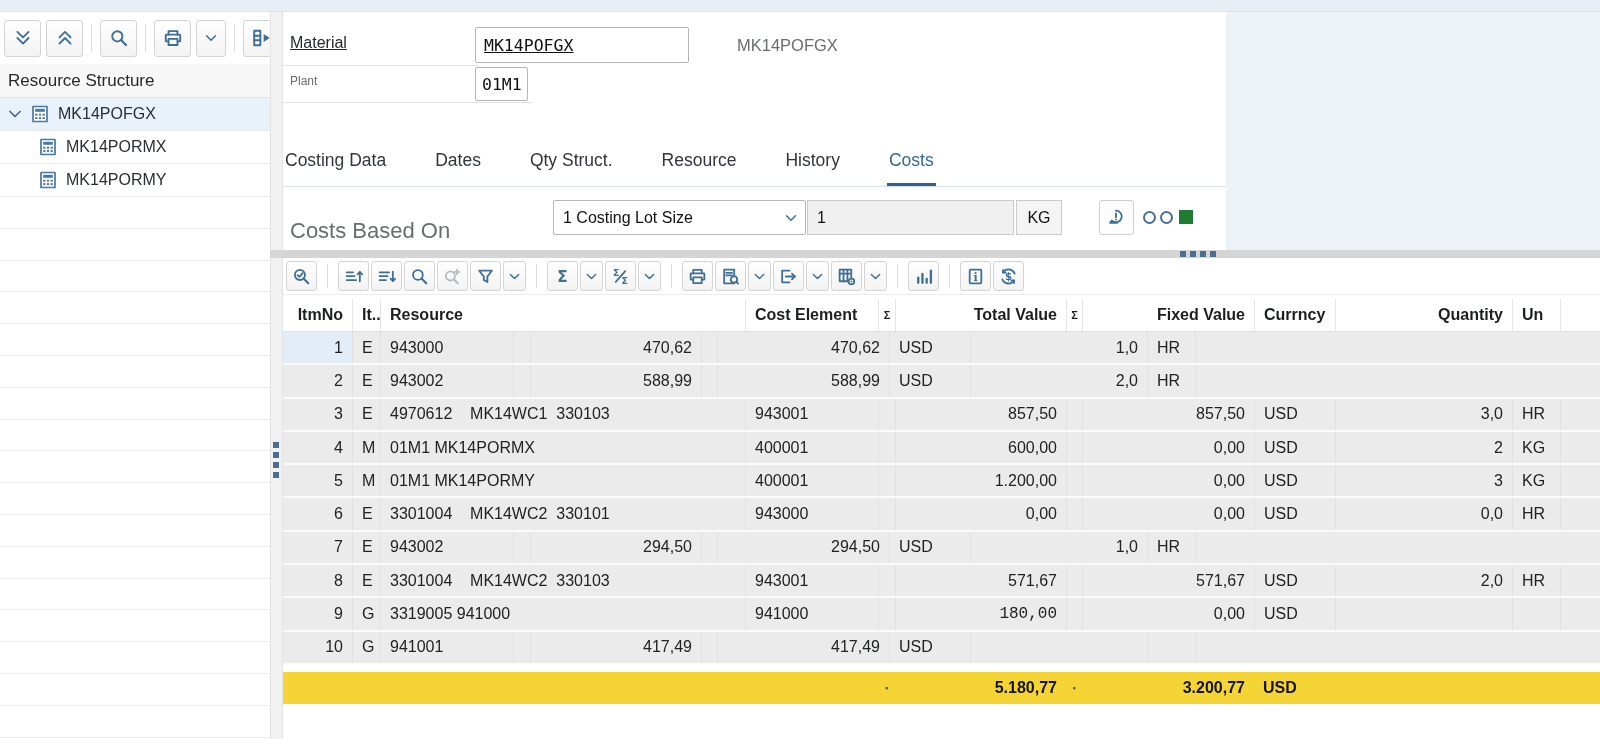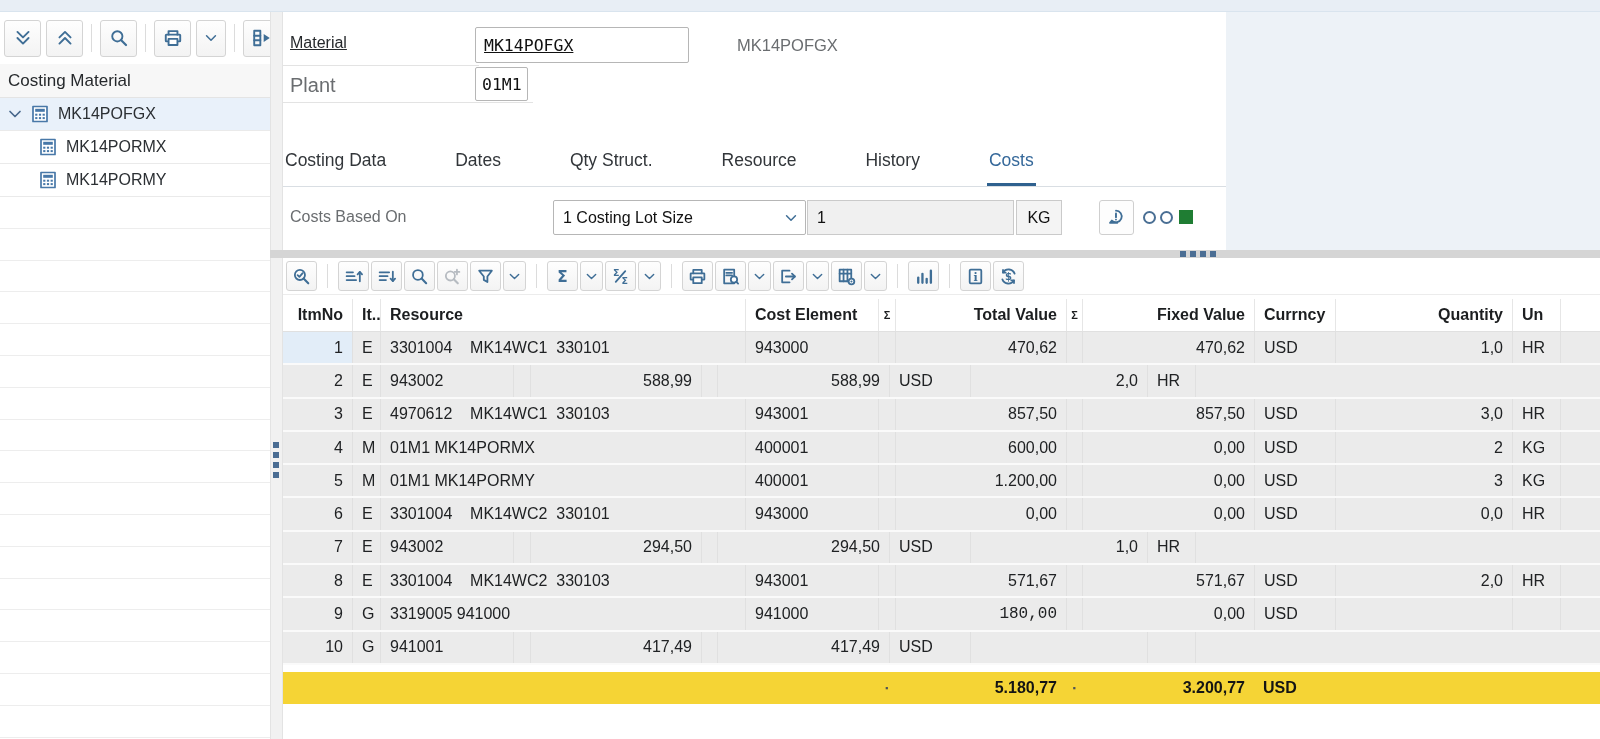--- a/index.html
+++ b/index.html
@@ -38,31 +38,31 @@
   .vdots{position:absolute;left:2px;top:430px;display:flex;flex-direction:column;gap:4px}
   .vdots i,.hdots i{width:6px;height:6px;background:#4a6d93;display:block}
 
   
   .form-area{position:absolute;left:283px;top:12px;width:943px;height:238px;background:#fff}
   .material-label{position:absolute;left:7px;top:22px;font-size:16px;text-decoration:underline;color:#26292c}
   .material-input{position:absolute;left:192px;top:15px;width:214px;height:36px;border:1px solid #b6b6b6;border-radius:2px;
       font-family:"DejaVu Sans Mono",monospace;font-size:16.5px;padding:0 8px;text-decoration:underline;color:#111;outline:none}
   .material-desc{position:absolute;left:454px;top:24px;color:var(--gray-txt);font-size:16.5px}
   .row-line1{position:absolute;left:0;top:53px;width:196px;border-bottom:1px solid #e3e3e3}
-  .plant-label{position:absolute;left:7px;top:62px;color:var(--gray-txt);font-size:20px}
+  .plant-label{position:absolute;left:7px;top:62px;color:var(--gray-txt);font-size:12px}
   .plant-input{position:absolute;left:192px;top:55px;width:53px;height:34px;border:1px solid #b6b6b6;border-radius:2px;
       font-family:"DejaVu Sans Mono",monospace;font-size:16.5px;padding:0 6px;color:#111;outline:none}
   .row-line2{position:absolute;left:0;top:90px;width:250px;border-bottom:1px solid #e3e3e3}
 
-  .tabs{position:absolute;left:0;top:128px;width:1010px;height:47px;border-bottom:1px solid #d9dee3;display:flex;gap:65px}
+  .tabs{position:absolute;left:0;top:128px;width:1010px;height:47px;border-bottom:1px solid #d9dee3;display:flex;gap:45px}
   .tab{font-size:17.5px;padding:10px 2px 11px;color:#32363a;cursor:pointer;white-space:nowrap}
   .tab.active{color:var(--tab);border-bottom:3px solid #2f618f;padding-bottom:8px}
 
   .cbo{position:absolute;left:0;top:176px;width:943px;height:62px;background:#fff}
-  .cbo-label{position:absolute;left:7px;top:20px;color:var(--gray-txt);font-size:16px}
+  .cbo-label{position:absolute;left:7px;top:30px;color:var(--gray-txt);font-size:22px}
   .cbo-select{position:absolute;left:270px;top:12px;width:253px;height:35px;border:1px solid #b6b6b6;border-radius:2px;
       background:#fff;display:flex;align-items:center;padding-left:9px;font-size:16px;cursor:pointer;color:#111}
   .cbo-select .chev{margin-left:auto;margin-right:6px;width:16px;height:16px;color:var(--blue)}
   .cbo-value{position:absolute;left:524px;top:12px;width:207px;height:35px;background:#f0f0f0;border:1px solid #cacaca;
       font-size:16px;display:flex;align-items:center;padding-left:9px;color:#111}
   .cbo-unit{position:absolute;left:733px;top:12px;width:46px;height:35px;background:#f4f4f4;border:1px solid #cacaca;
       display:flex;align-items:center;justify-content:center;font-size:16px;color:#111}
   .msg-btn{position:absolute;left:816px;top:12px;width:35px;height:35px;border:1px solid #cfcfcf;border-radius:3px;
       background:#fdfdfd;color:var(--blue);display:flex;align-items:center;justify-content:center;cursor:pointer}
   .msg-btn .ic{width:21px;height:21px}
@@ -163,21 +163,21 @@
           <span class="ic" style="width: 20px; height: 20px;">
             <svg viewBox="0 0 18 18">
               <rect x="2" y="2.5" width="5.5" height="13"></rect>
               <line x1="2" y1="7" x2="7.5" y2="7"></line>
               <line x1="2" y1="11" x2="7.5" y2="11"></line>
               <path d="M10.5 5.5L16 9l-5.5 3.5z" fill="currentColor" stroke="none"></path>
             </svg>
           </span>
         </button>
       </div>
-    <div class="panel-title">Costing Material</div>
+    <div class="panel-title">Resource Structure</div>
     <div id="tree">
         <div class="tree-row selected">
           <span class="expander">
             <svg viewBox="0 0 18 18">
               <path d="M4 6.5l5 5 5-5"></path>
             </svg>
           </span>
           <span class="tree-ico">
             <svg viewBox="0 0 20 20">
               <rect x="3" y="2.5" width="14" height="15" fill="#fff"></rect>
@@ -530,21 +530,20 @@
           <div class="th c small" style="width: 16px; flex: 0 0 auto;">Σ</div>
           <div class="th r" style="width: 172px; flex: 0 0 auto;">Fixed Value</div>
           <div class="th l" style="width: 81px; flex: 0 0 auto;">Currncy</div>
           <div class="th r" style="width: 177px; flex: 0 0 auto;">Quantity</div>
           <div class="th l" style="width: 48px; flex: 0 0 auto;">Un</div>
           <div class="th l" style="width: 40px; flex: 0 0 auto;"></div>
         </div>
         <div class="trow">
           <div class="td r cursor-cell" style="width: 69px; flex: 0 0 auto;">1</div>
           <div class="td l" style="width: 28px; flex: 0 0 auto;">E</div>
-          <div class="td l" style="width: 365px; flex: 0 0 auto;">3301004    MK14WC1  330101</div>
           <div class="td l" style="width: 133px; flex: 0 0 auto;">943000</div>
           <div class="td c small" style="width: 17px; flex: 0 0 auto;"></div>
           <div class="td r" style="width: 171px; flex: 0 0 auto;">470,62</div>
           <div class="td c small" style="width: 16px; flex: 0 0 auto;"></div>
           <div class="td r" style="width: 172px; flex: 0 0 auto;">470,62</div>
           <div class="td l" style="width: 81px; flex: 0 0 auto;">USD</div>
           <div class="td r" style="width: 177px; flex: 0 0 auto;">1,0</div>
           <div class="td l" style="width: 48px; flex: 0 0 auto;">HR</div>
           <div class="td l" style="width: 40px; flex: 0 0 auto;"></div>
         </div>

